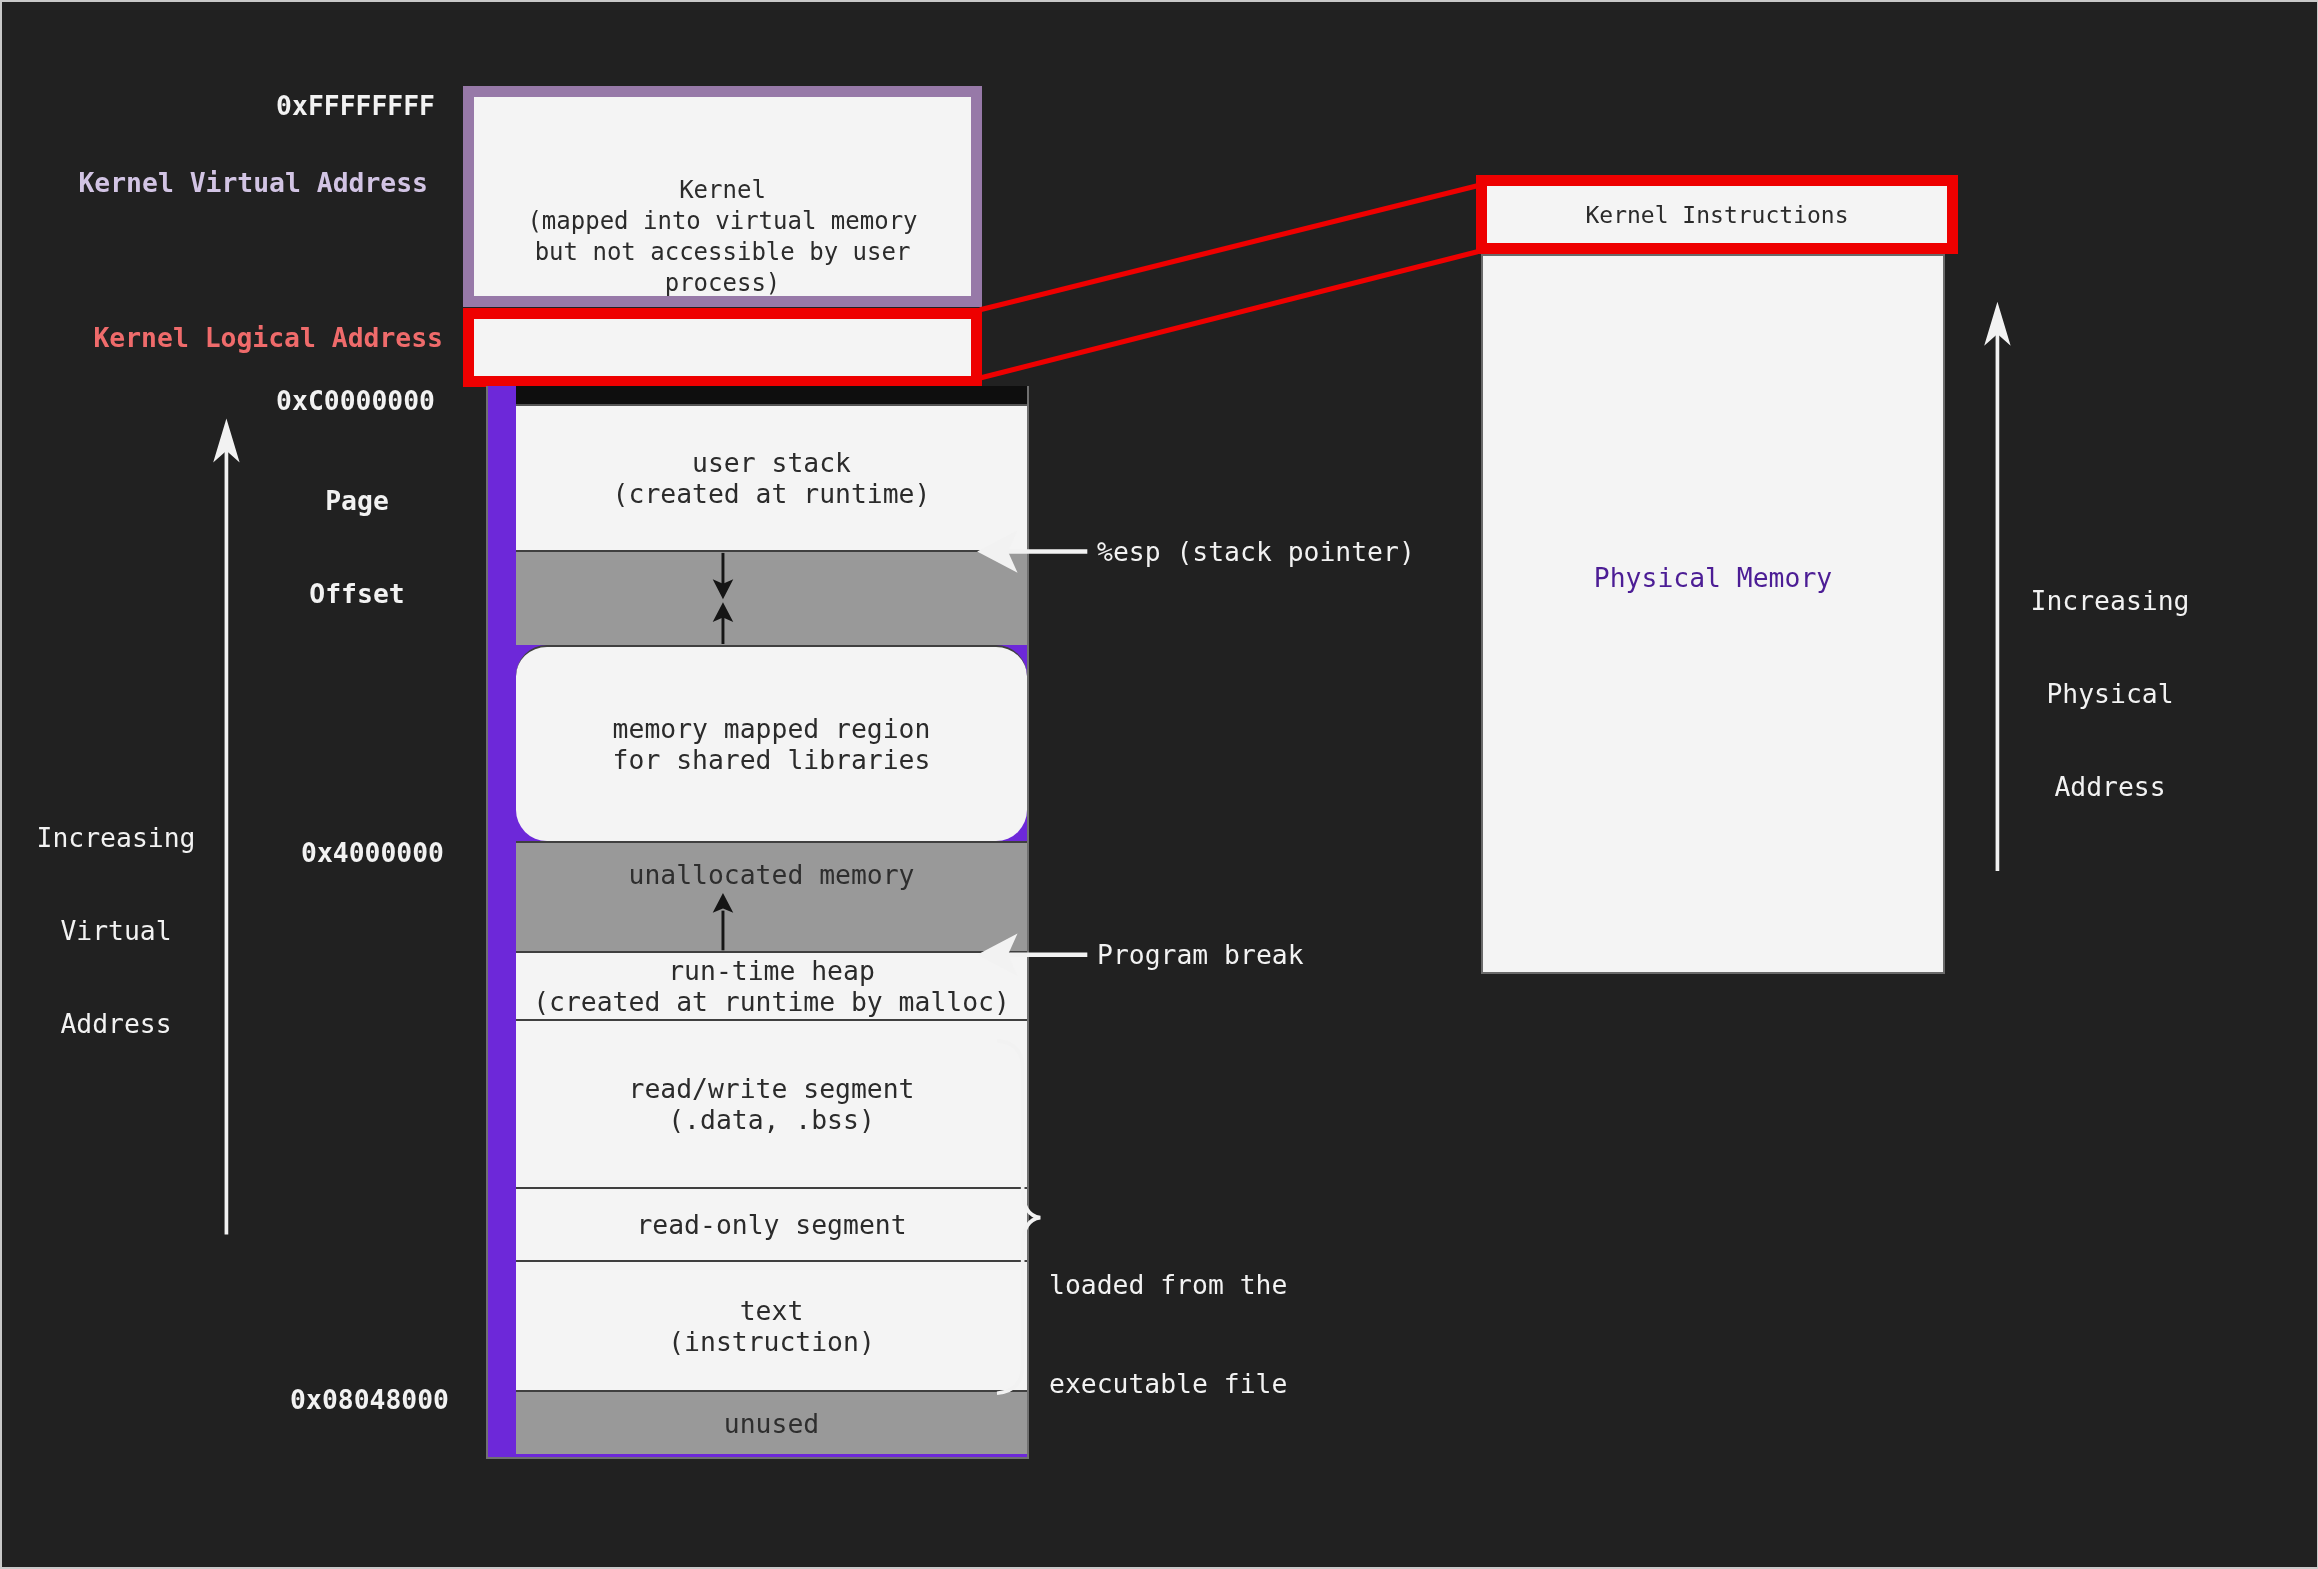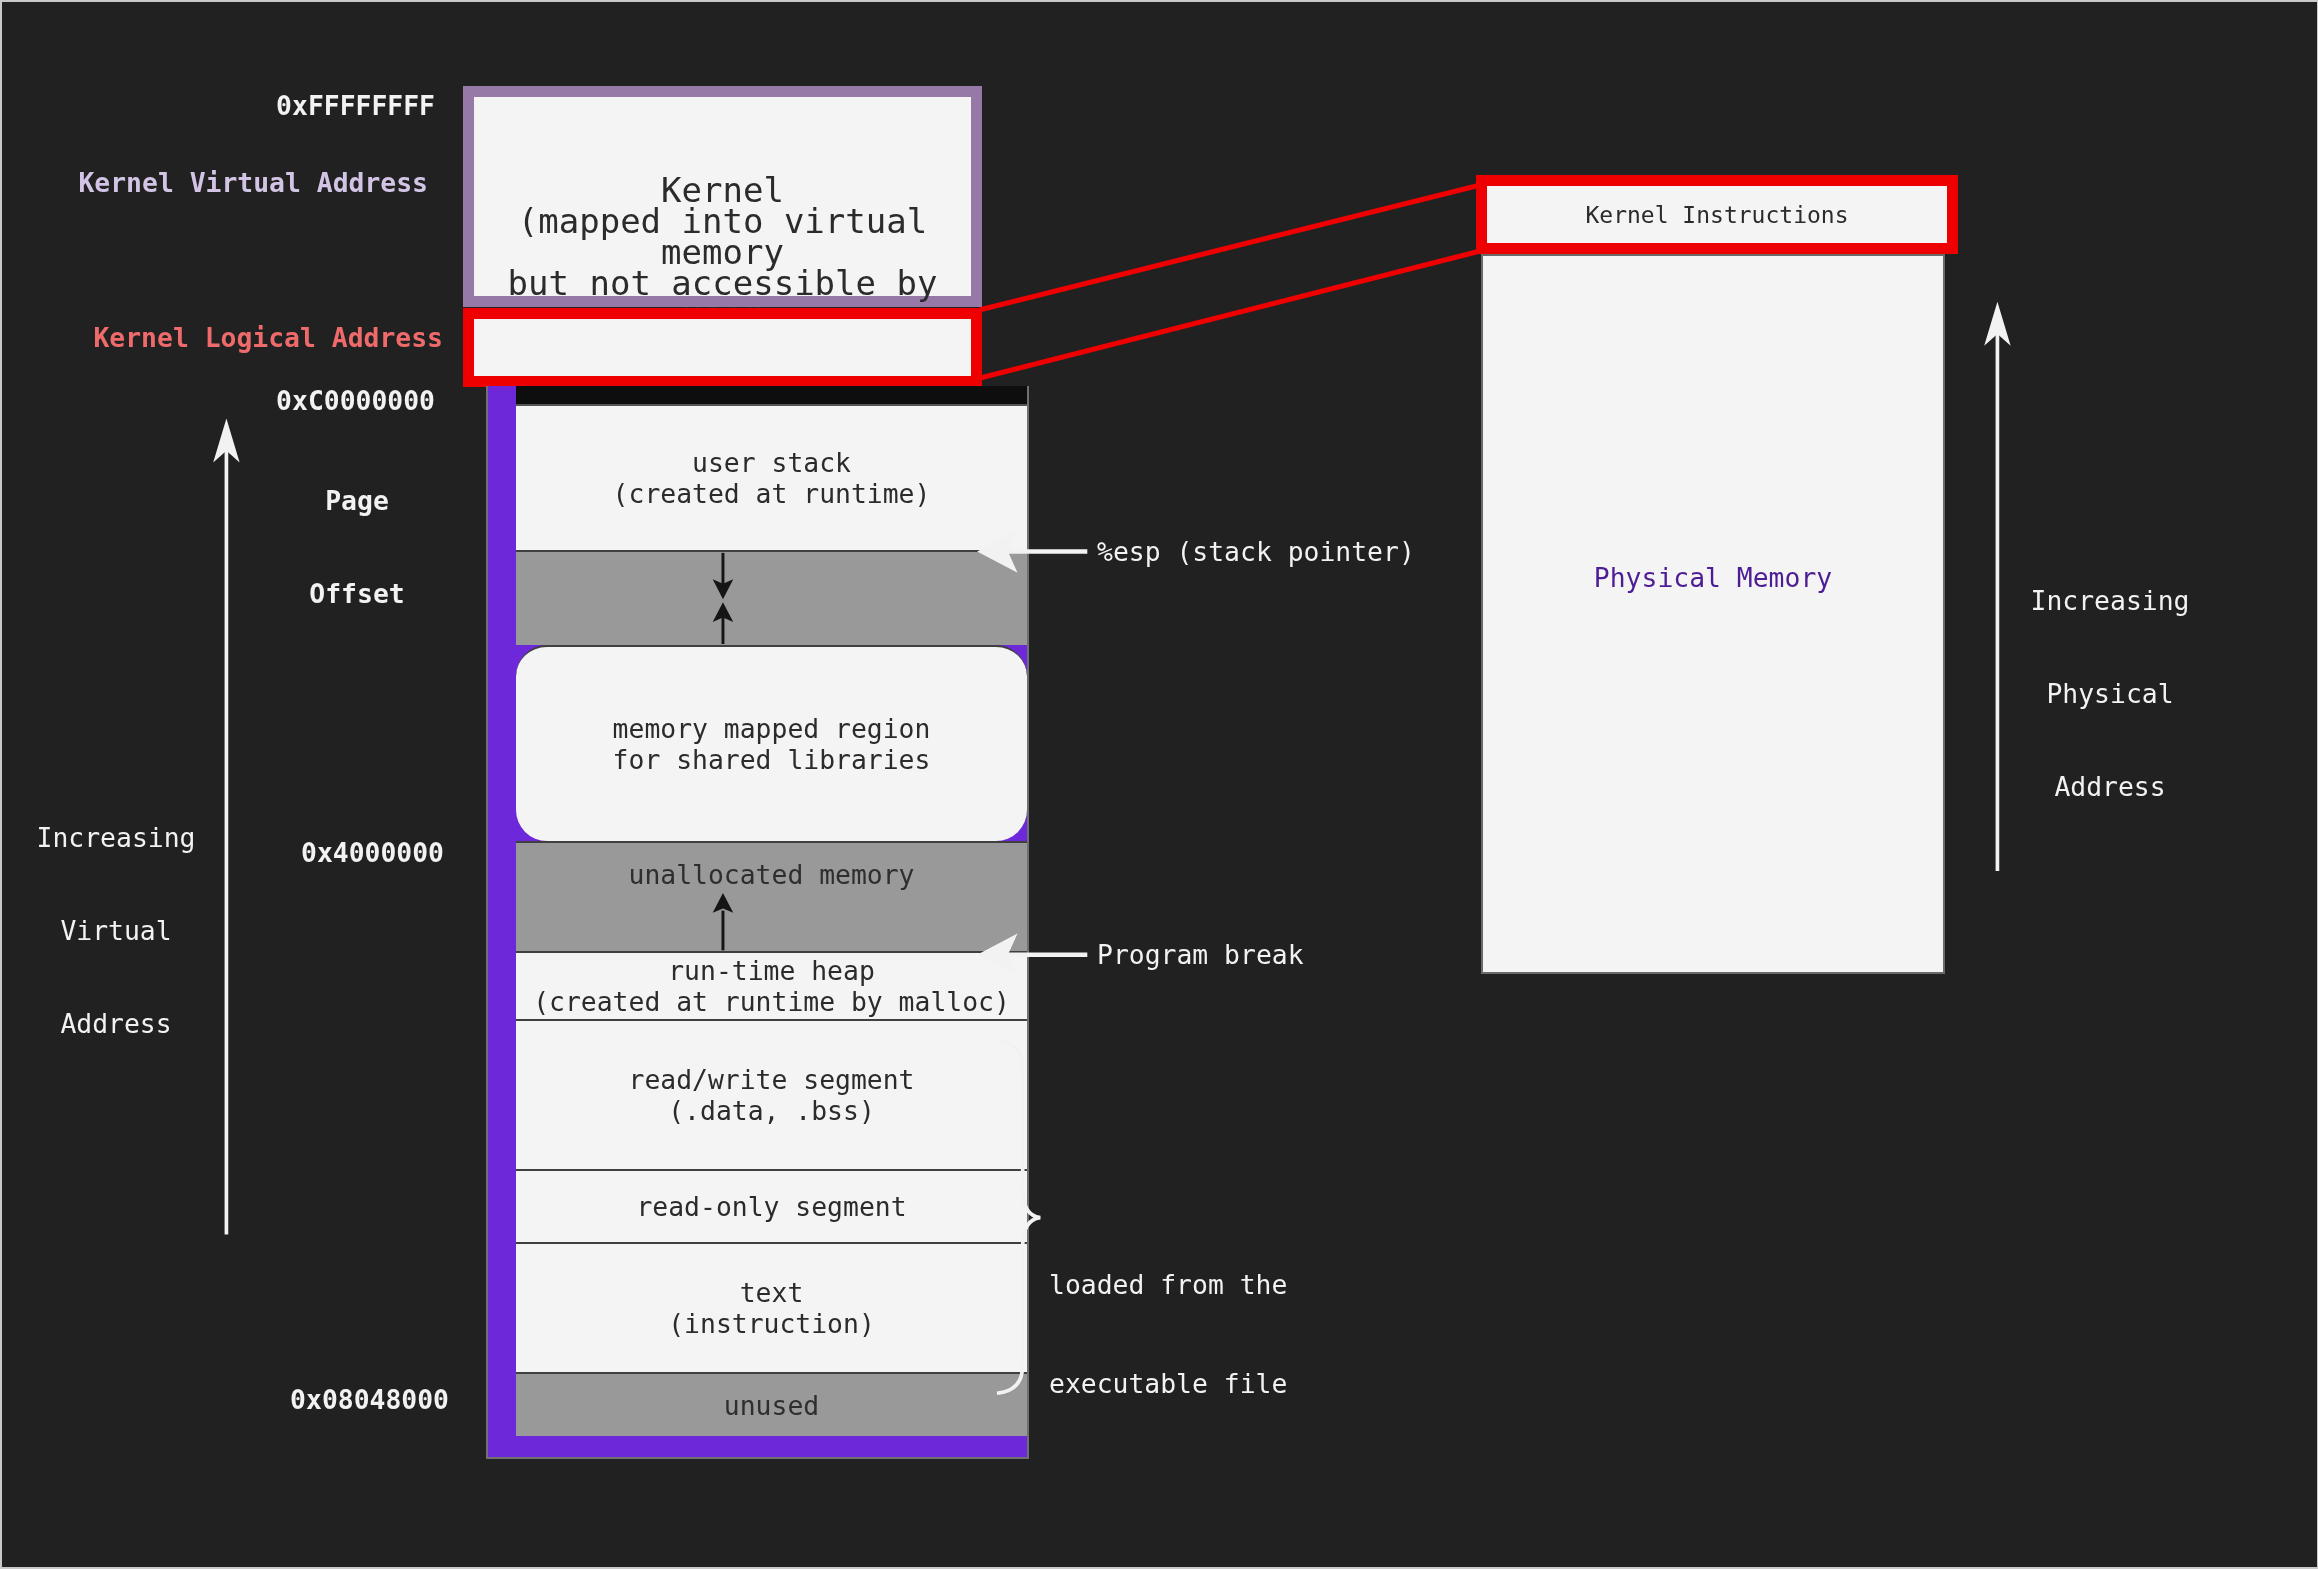--- a/index.html
+++ b/index.html
@@ -11,38 +11,38 @@
   .lbl{position:absolute;color:#f2f2f2;font-size:26.4px;line-height:31px;white-space:pre;}
   .lbl span{display:block;}
   .bold{font-weight:bold;}
   .right{text-align:right;}
   .center{text-align:center;}
 
   
   #purple-box{position:absolute;left:461px;top:84px;width:519px;height:221px;
     background:#f4f4f4;border:11.8px solid #9779a8;box-sizing:border-box;}
   #kernel-text{position:absolute;left:0;top:78px;width:100%;text-align:center;
-    color:#2b2b2b;font-size:34px;line-height:31px;}
+    color:#2b2b2b;font-size:24px;line-height:31px;}
   #kernel-text span{display:block;}
   #red-box-left{position:absolute;left:461px;top:306px;width:519px;height:79px;
     background:#f4f4f4;border:11.8px solid #ee0000;box-sizing:border-box;}
 
   #column{position:absolute;left:484px;top:384px;width:511px;height:1071px;
     border:2.9px solid #707070;border-top:none;box-sizing:content-box;background:#6d28d9;padding-left:28px;}
   .region{display:flex;flex-direction:column;justify-content:center;align-items:center;
     color:#2b2b2b;font-size:26.4px;line-height:31px;box-sizing:border-box;}
   .region span{display:block;text-align:center;}
   .r-black{height:18.4px;background:#0e0e0e;}
   .r-userstack{height:146px;background:#f4f4f4;border-top:2.9px solid #555;}
   .r-growth{height:95px;background:#999;border-top:2.9px solid #3f3f3f;}
   .r-mmap{height:196px;background:#f4f4f4;border-top:2.9px solid #3f3f3f;border-radius:31px;}
   .r-unalloc{height:110px;background:#999;border-top:2.9px solid #3f3f3f;
     justify-content:flex-start;padding-top:16px;color:#2e2e2e;}
   .r-heap{height:68px;background:#f4f4f4;border-top:2.9px solid #3f3f3f;}
-  .r-rw{height:150px;background:#f4f4f4;border-top:2.9px solid #3f3f3f;}
+  .r-rw{height:168px;background:#f4f4f4;border-top:2.9px solid #3f3f3f;}
   .r-ro{height:73px;background:#f4f4f4;border-top:2.9px solid #3f3f3f;}
   .r-text{height:130px;background:#f4f4f4;border-top:2.9px solid #3f3f3f;}
   .r-unused{height:64px;background:#999;border-top:2.9px solid #3f3f3f;color:#2e2e2e;}
 
   
   #addr-top{left:198px;top:88px;width:235px;}
   #lbl-kva{left:51px;top:165px;width:375px;color:#d2c4e4;}
   #lbl-kla{left:66px;top:320px;width:375px;color:#ef6b6b;}
   #addr-kbase{left:198px;top:383px;width:235px;}
   #lbl-pageoffset{left:245px;top:421px;width:220px;}

